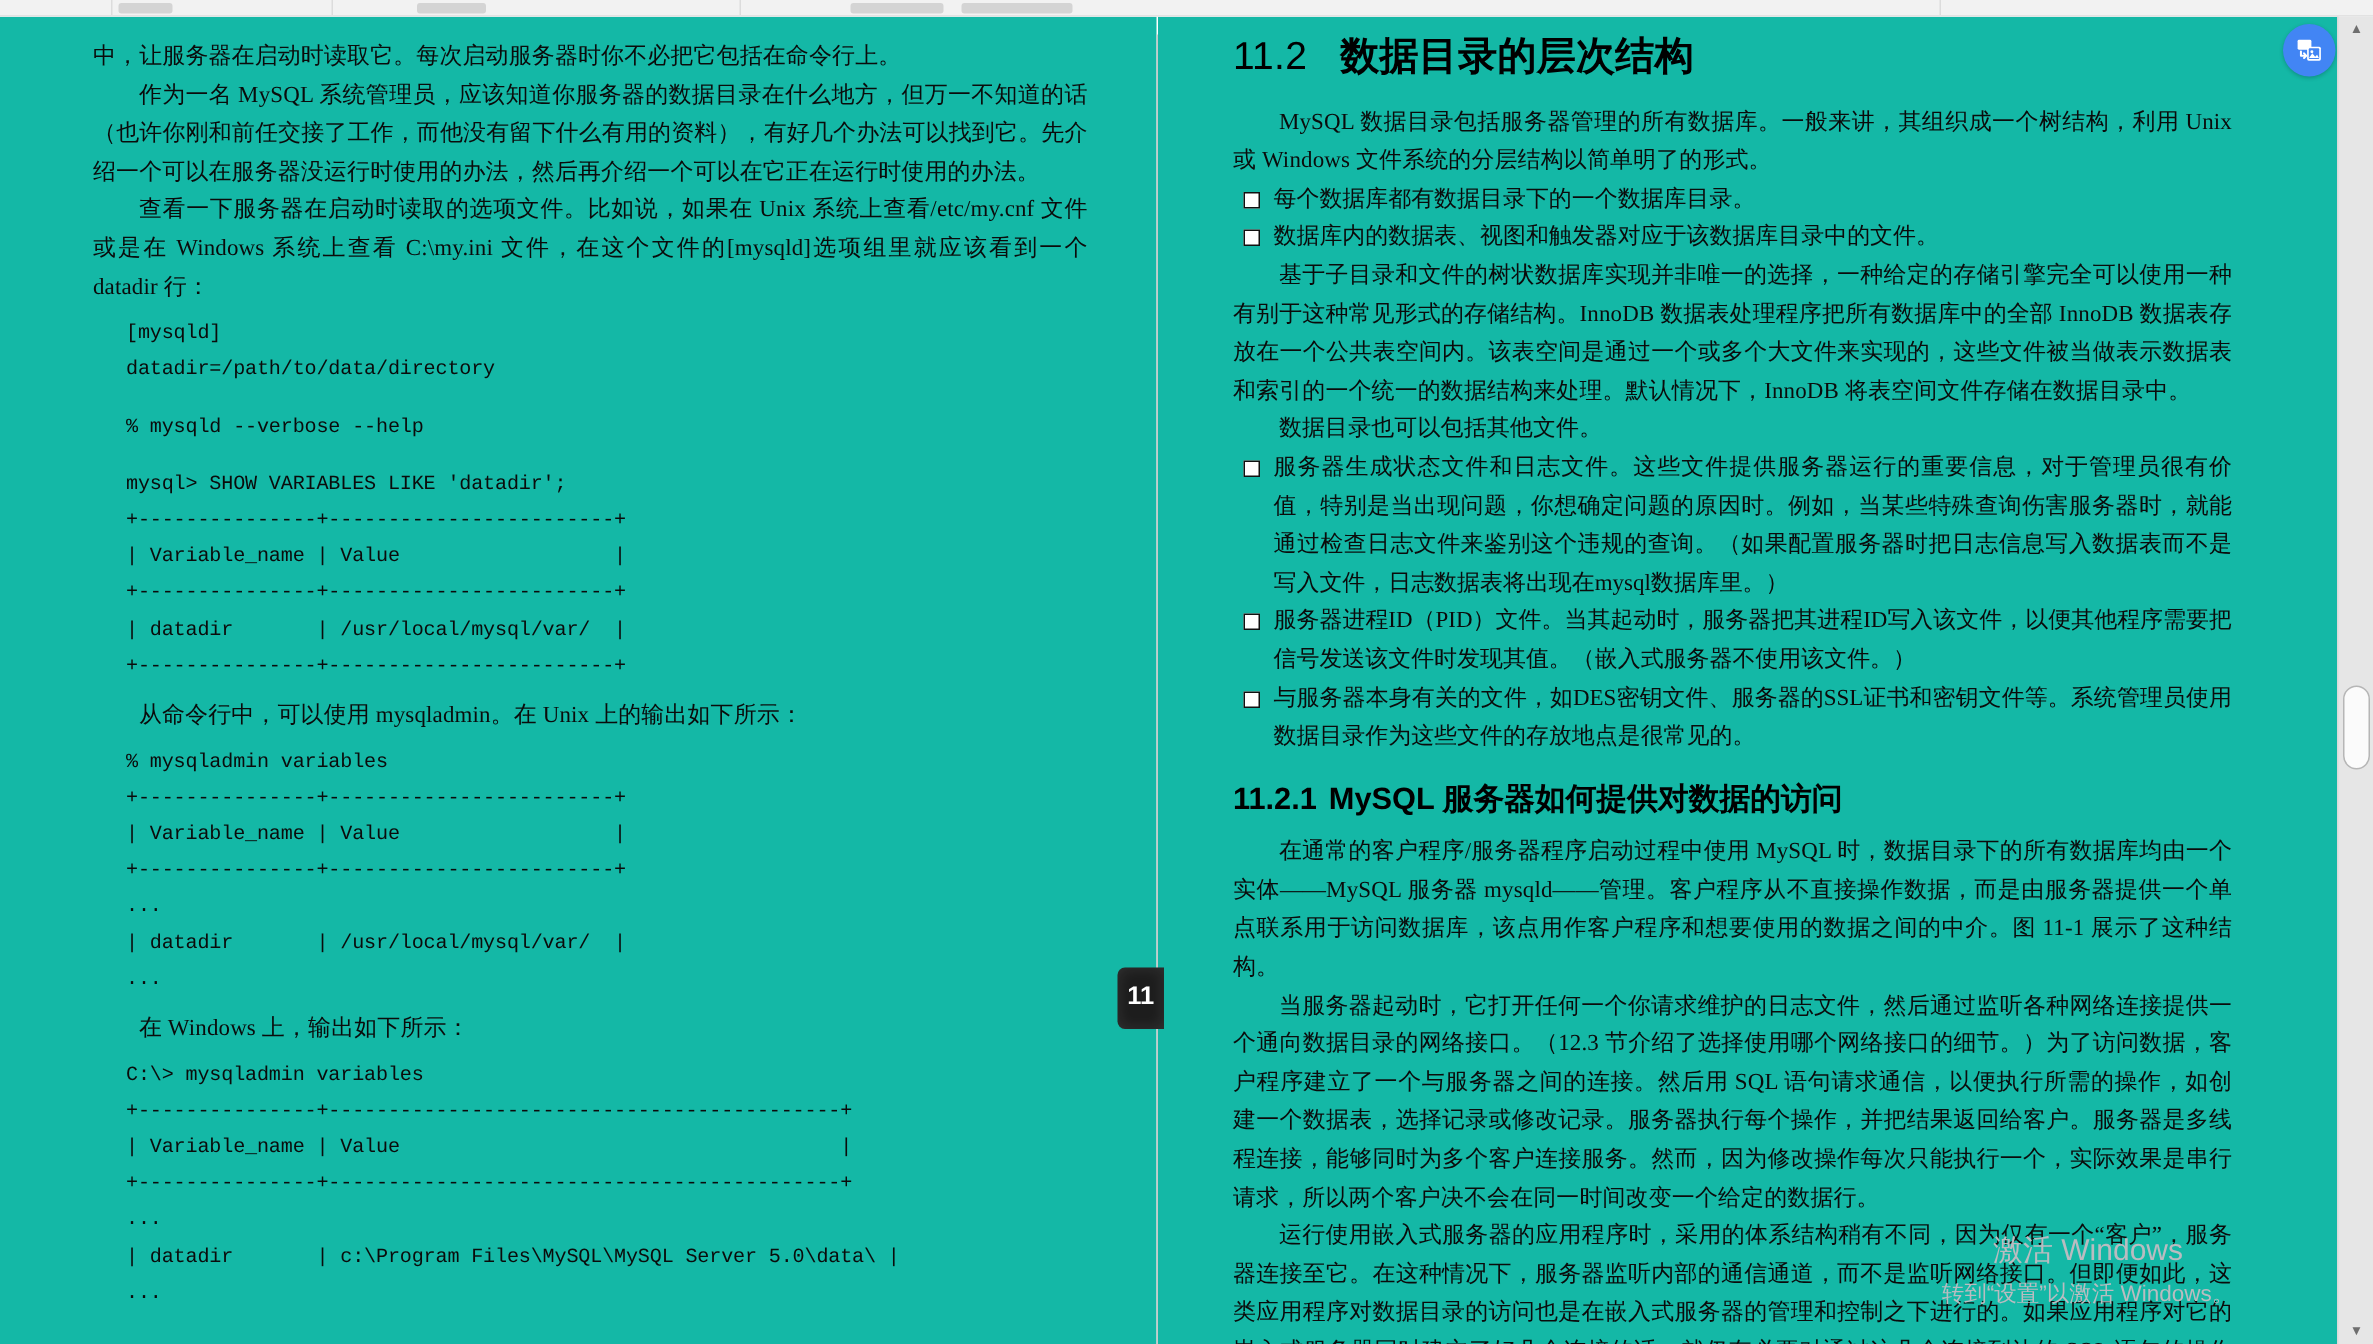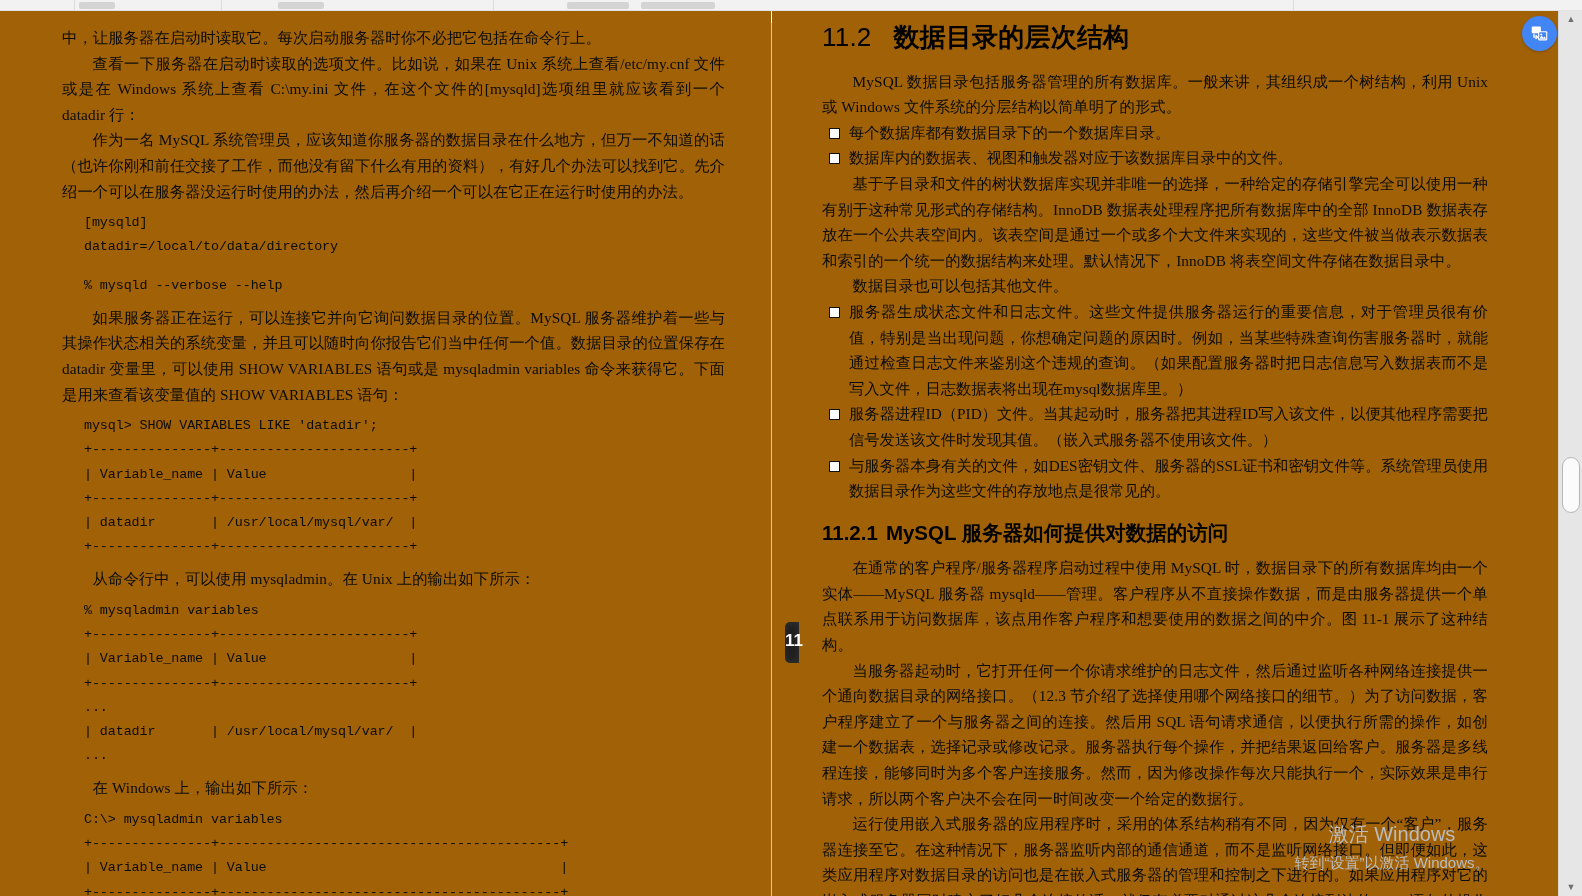--- a/index.html
+++ b/index.html
@@ -36,21 +36,21 @@
     top: 11px; left: 0;
     width: 1558px; height: 885px;
     background: #ffffff;
     overflow: hidden;
   }
 
   
   .page {
     position: absolute;
     top: 0;
-    background: #a16207;
+    background: #14b8a6;
     overflow: hidden;
   }
   .page-left  { left: 0;   width: 771px; height: 885px; }
   .page-right { left: 772px; width: 786px; height: 885px; }
 
   .page-gutter {
     position: absolute;
     left: 771px; top: 12px;
     width: 1px; height: 873px;
     background: #c9c9c9;
@@ -126,27 +126,26 @@
     color: #0b0b0b;
     white-space: pre;
     letter-spacing: -0.1px;
   }
 
   .spacer-s { height: 7px; }
 
   
   .chapter-tab {
     position: absolute;
-    left: 745px; top: 611px;
-    width: 14px; height: 41px;
+    left: 745px; top: 634px;
+    width: 31px; height: 41px;
     background: #1d1d1d;
     border-radius: 5px 0 0 5px;
     box-shadow: inset 0 0 10px rgba(255,255,255,.10);
     z-index: 9;
-    margin-left: 40px;
   }
   .chapter-tab span {
     position: absolute;
     left: 0; right: 0; top: 9px;
     text-align: center;
     font-family: "Liberation Sans", "DejaVu Sans", sans-serif;
     font-size: 17px; font-weight: 700;
     color: #fff;
   }
 
@@ -221,34 +220,33 @@
 </div>
 
 <div class="viewer">
 
   <div class="page-gutter"></div>
 
   <div class="page page-left">
     <div class="col col-left">
 
       <p class="para noindent">中，让服务器在启动时读取它。每次启动服务器时你不必把它包括在命令行上。</p>
+      <p class="para">作为一名 MySQL 系统管理员，应该知道你服务器的数据目录在什么地方，但万一不知道的话（也许你刚和前任交接了工作，而他没有留下什么有用的资料），有好几个办法可以找到它。先介绍一个可以在服务器没运行时使用的办法，然后再介绍一个可以在它正在运行时使用的办法。</p>
       <p class="para">查看一下服务器在启动时读取的选项文件。比如说，如果在 Unix 系统上查看/etc/my.cnf 文件或是在 Windows 系统上查看 C:\my.ini 文件，在这个文件的[mysqld]选项组里就应该看到一个 datadir 行：</p>
-      <p class="para">作为一名 MySQL 系统管理员，应该知道你服务器的数据目录在什么地方，但万一不知道的话（也许你刚和前任交接了工作，而他没有留下什么有用的资料），有好几个办法可以找到它。先介绍一个可以在服务器没运行时使用的办法，然后再介绍一个可以在它正在运行时使用的办法。</p>
 
       <div class="spacer-s"></div>
       <pre class="code">[mysqld]
-datadir=/local/to/data/directory</pre>
+datadir=/path/to/data/directory</pre>
       <div class="spacer-s"></div>
 
 
       <div class="spacer-s"></div>
       <pre class="code">% mysqld --verbose --help</pre>
       <div class="spacer-s"></div>
 
-      <p class="para">如果服务器正在运行，可以连接它并向它询问数据目录的位置。MySQL 服务器维护着一些与其操作状态相关的系统变量，并且可以随时向你报告它们当中任何一个值。数据目录的位置保存在 datadir 变量里，可以使用 SHOW VARIABLES 语句或是 mysqladmin variables 命令来获得它。下面是用来查看该变量值的 SHOW VARIABLES 语句：</p>
 
       <div class="spacer-s"></div>
       <pre class="code">mysql&gt; SHOW VARIABLES LIKE 'datadir';
 +---------------+------------------------+
 | Variable_name | Value                  |
 +---------------+------------------------+
 | datadir       | /usr/local/mysql/var/  |
 +---------------+------------------------+</pre>
       <div class="spacer-s"></div>
 

